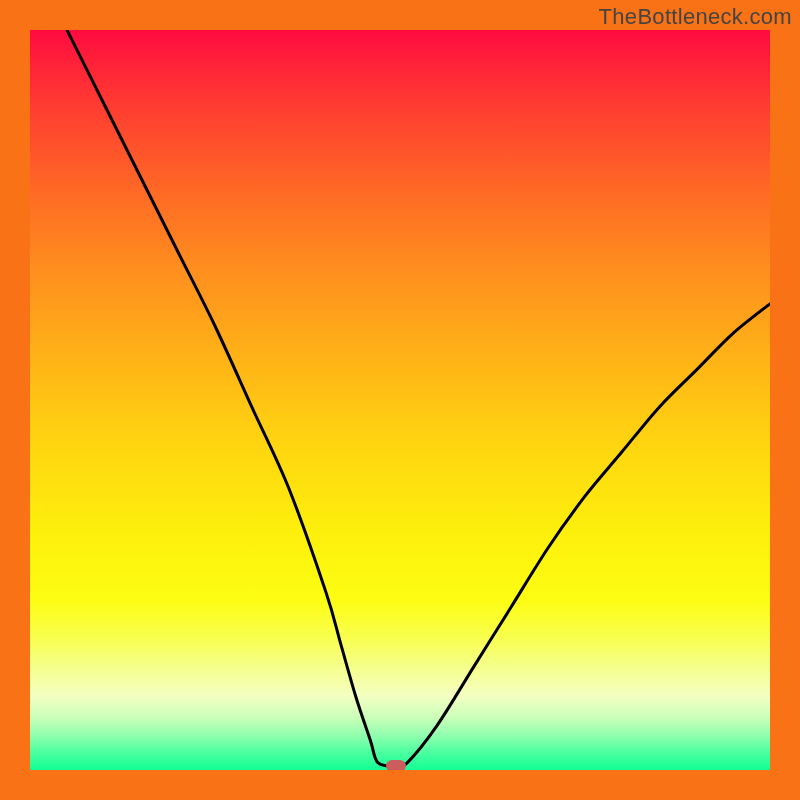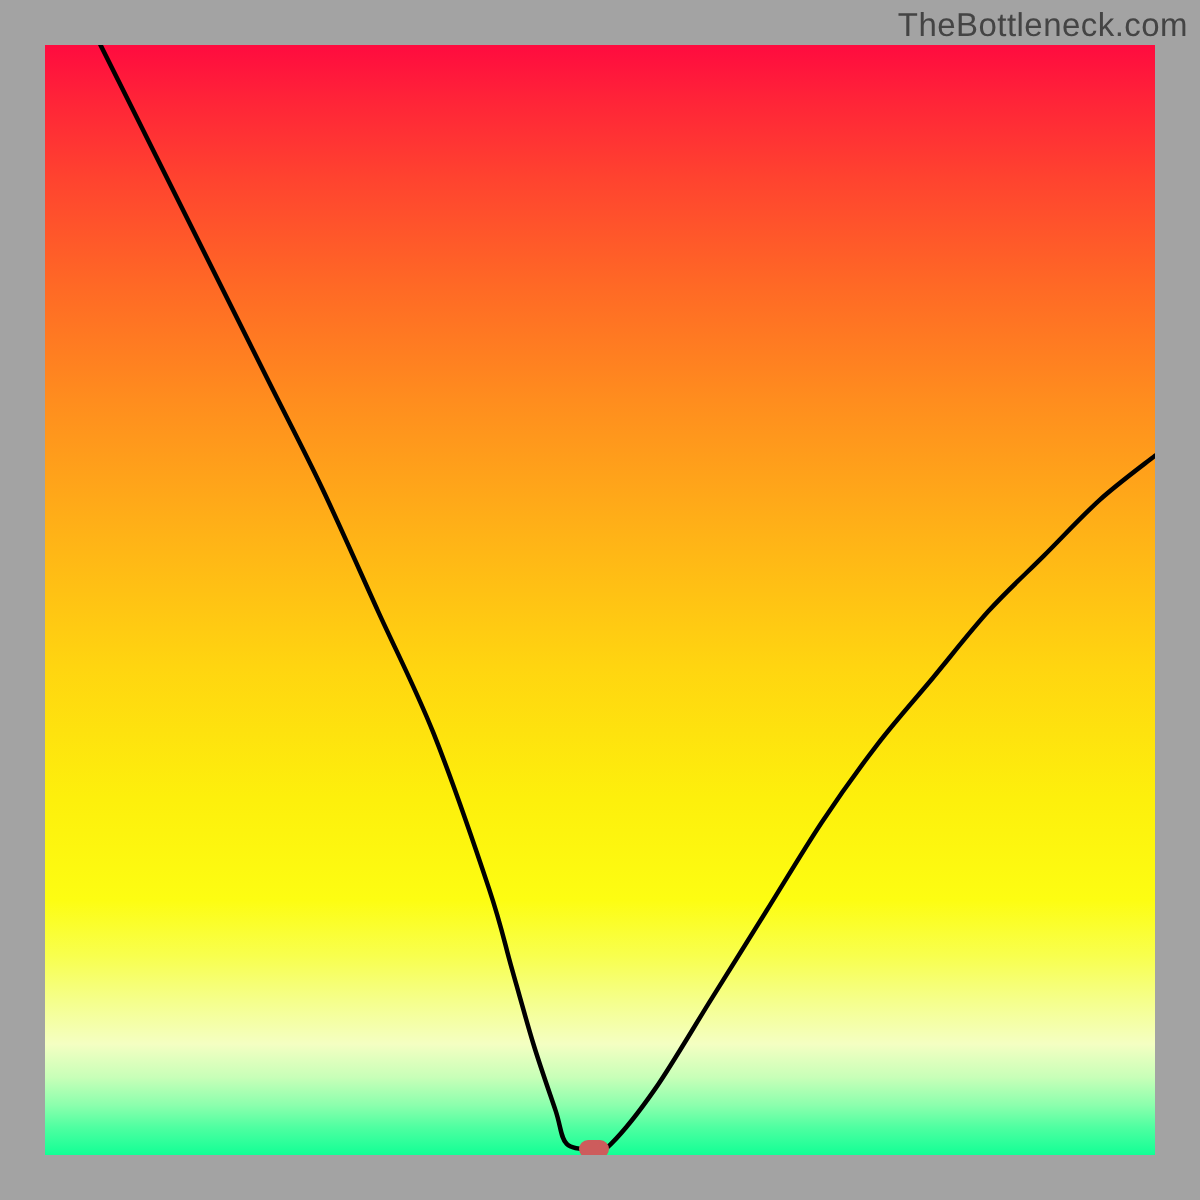--- a/index.html
+++ b/index.html
@@ -8,21 +8,21 @@
     width: 800px;
     height: 800px;
     overflow: hidden;
     background: #000;
     font-family: Arial, Helvetica, sans-serif;
   }
   .frame {
     position: relative;
     width: 800px;
     height: 800px;
-    background: #a3a3a3;
+    background: #f97316;
   }
   .watermark {
     position: absolute;
     top: 4px;
     right: 8px;
     color: #444;
     font-size: 22px;
     font-weight: 500;
     letter-spacing: 0.3px;
     z-index: 5;

